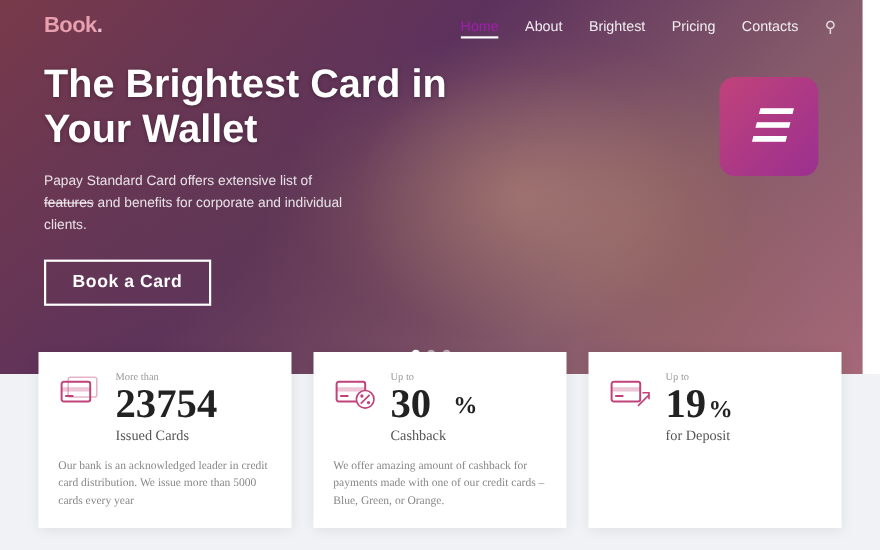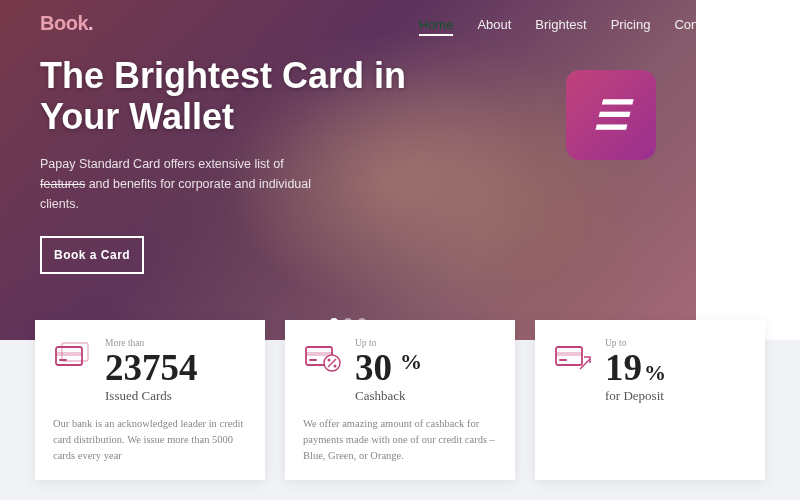--- a/index.html
+++ b/index.html
@@ -1,21 +1,21 @@
 <!DOCTYPE html>
 <html><head>
   <meta charset="utf-8">
   <style>
     * { margin: 0; padding: 0; box-sizing: border-box; }
     body { width: 800px; height: 500px; overflow: hidden; font-family: 'Segoe UI', Arial, sans-serif; }
 
     
     .hero {
       position: relative;
-      width: 696px;
+      width: 784px;
       height: 340px;
       overflow: hidden;
       background: #6b3a4a;
     }
     .hero-bg {
       position: absolute;
       inset: 0;
       background: linear-gradient(135deg, #7a3a4a 0%, #5a3060 40%, #8a6070 70%, #b07080 100%);
       opacity: 0.85;
     }
@@ -51,21 +51,21 @@
       align-items: center;
       gap: 24px;
       list-style: none;
     }
     .nav-links li a {
       color: rgba(255,255,255,0.9);
       text-decoration: none;
       font-size: 13px;
     }
     .nav-links li.active a {
-      color: #14532d;
+      color: #a21caf;
       border-bottom: 2px solid white;
       padding-bottom: 2px;
     }
     .nav-search {
       color: rgba(255,255,255,0.8);
       font-size: 14px;
       cursor: pointer;
     }
 
     
@@ -92,22 +92,22 @@
       max-width: 280px;
     }
     .hero-subtitle .strike {
       text-decoration: line-through;
     }
     .btn-book {
       display: inline-block;
       background: transparent;
       border: 2px solid white;
       color: white;
-      padding: 10px 12px;
-      font-size: 12px;
+      padding: 10px 24px;
+      font-size: 16px;
       font-weight: 600;
       cursor: pointer;
       letter-spacing: 0.5px;
     }
 
     
     .slider-dots {
       position: absolute;
       bottom: 14px;
       left: 50%;
@@ -295,21 +295,21 @@
           <rect x="2" y="13" width="26" height="4" fill="#c0427a" opacity="0.3"></rect>
           <rect x="5" y="20" width="8" height="2" rx="1" fill="#c0427a"></rect>
           <circle cx="28" cy="24" r="8" fill="white" stroke="#c0427a" stroke-width="1.5"></circle>
           <path d="M24 28 L32 20" stroke="#c0427a" stroke-width="1.5"></path>
           <circle cx="25" cy="21" r="1.5" fill="#c0427a"></circle>
           <circle cx="31" cy="27" r="1.5" fill="#c0427a"></circle>
         </svg>
       </div>
       <div class="stat-numbers">
         <span class="stat-label-small">Up to</span>
-        <div style="display:flex;align-items:flex-start;gap:8px">
+        <div style="display:flex;align-items:center;gap:20px">
           <span class="stat-value">30</span>
           <span class="stat-unit">%</span>
         </div>
         <span class="stat-name">Cashback</span>
       </div>
     </div>
     <p class="stat-desc">We offer amazing amount of cashback for payments made with one of our credit cards – Blue, Green, or Orange.</p>
   </div>
 
   <div class="stat-card">

